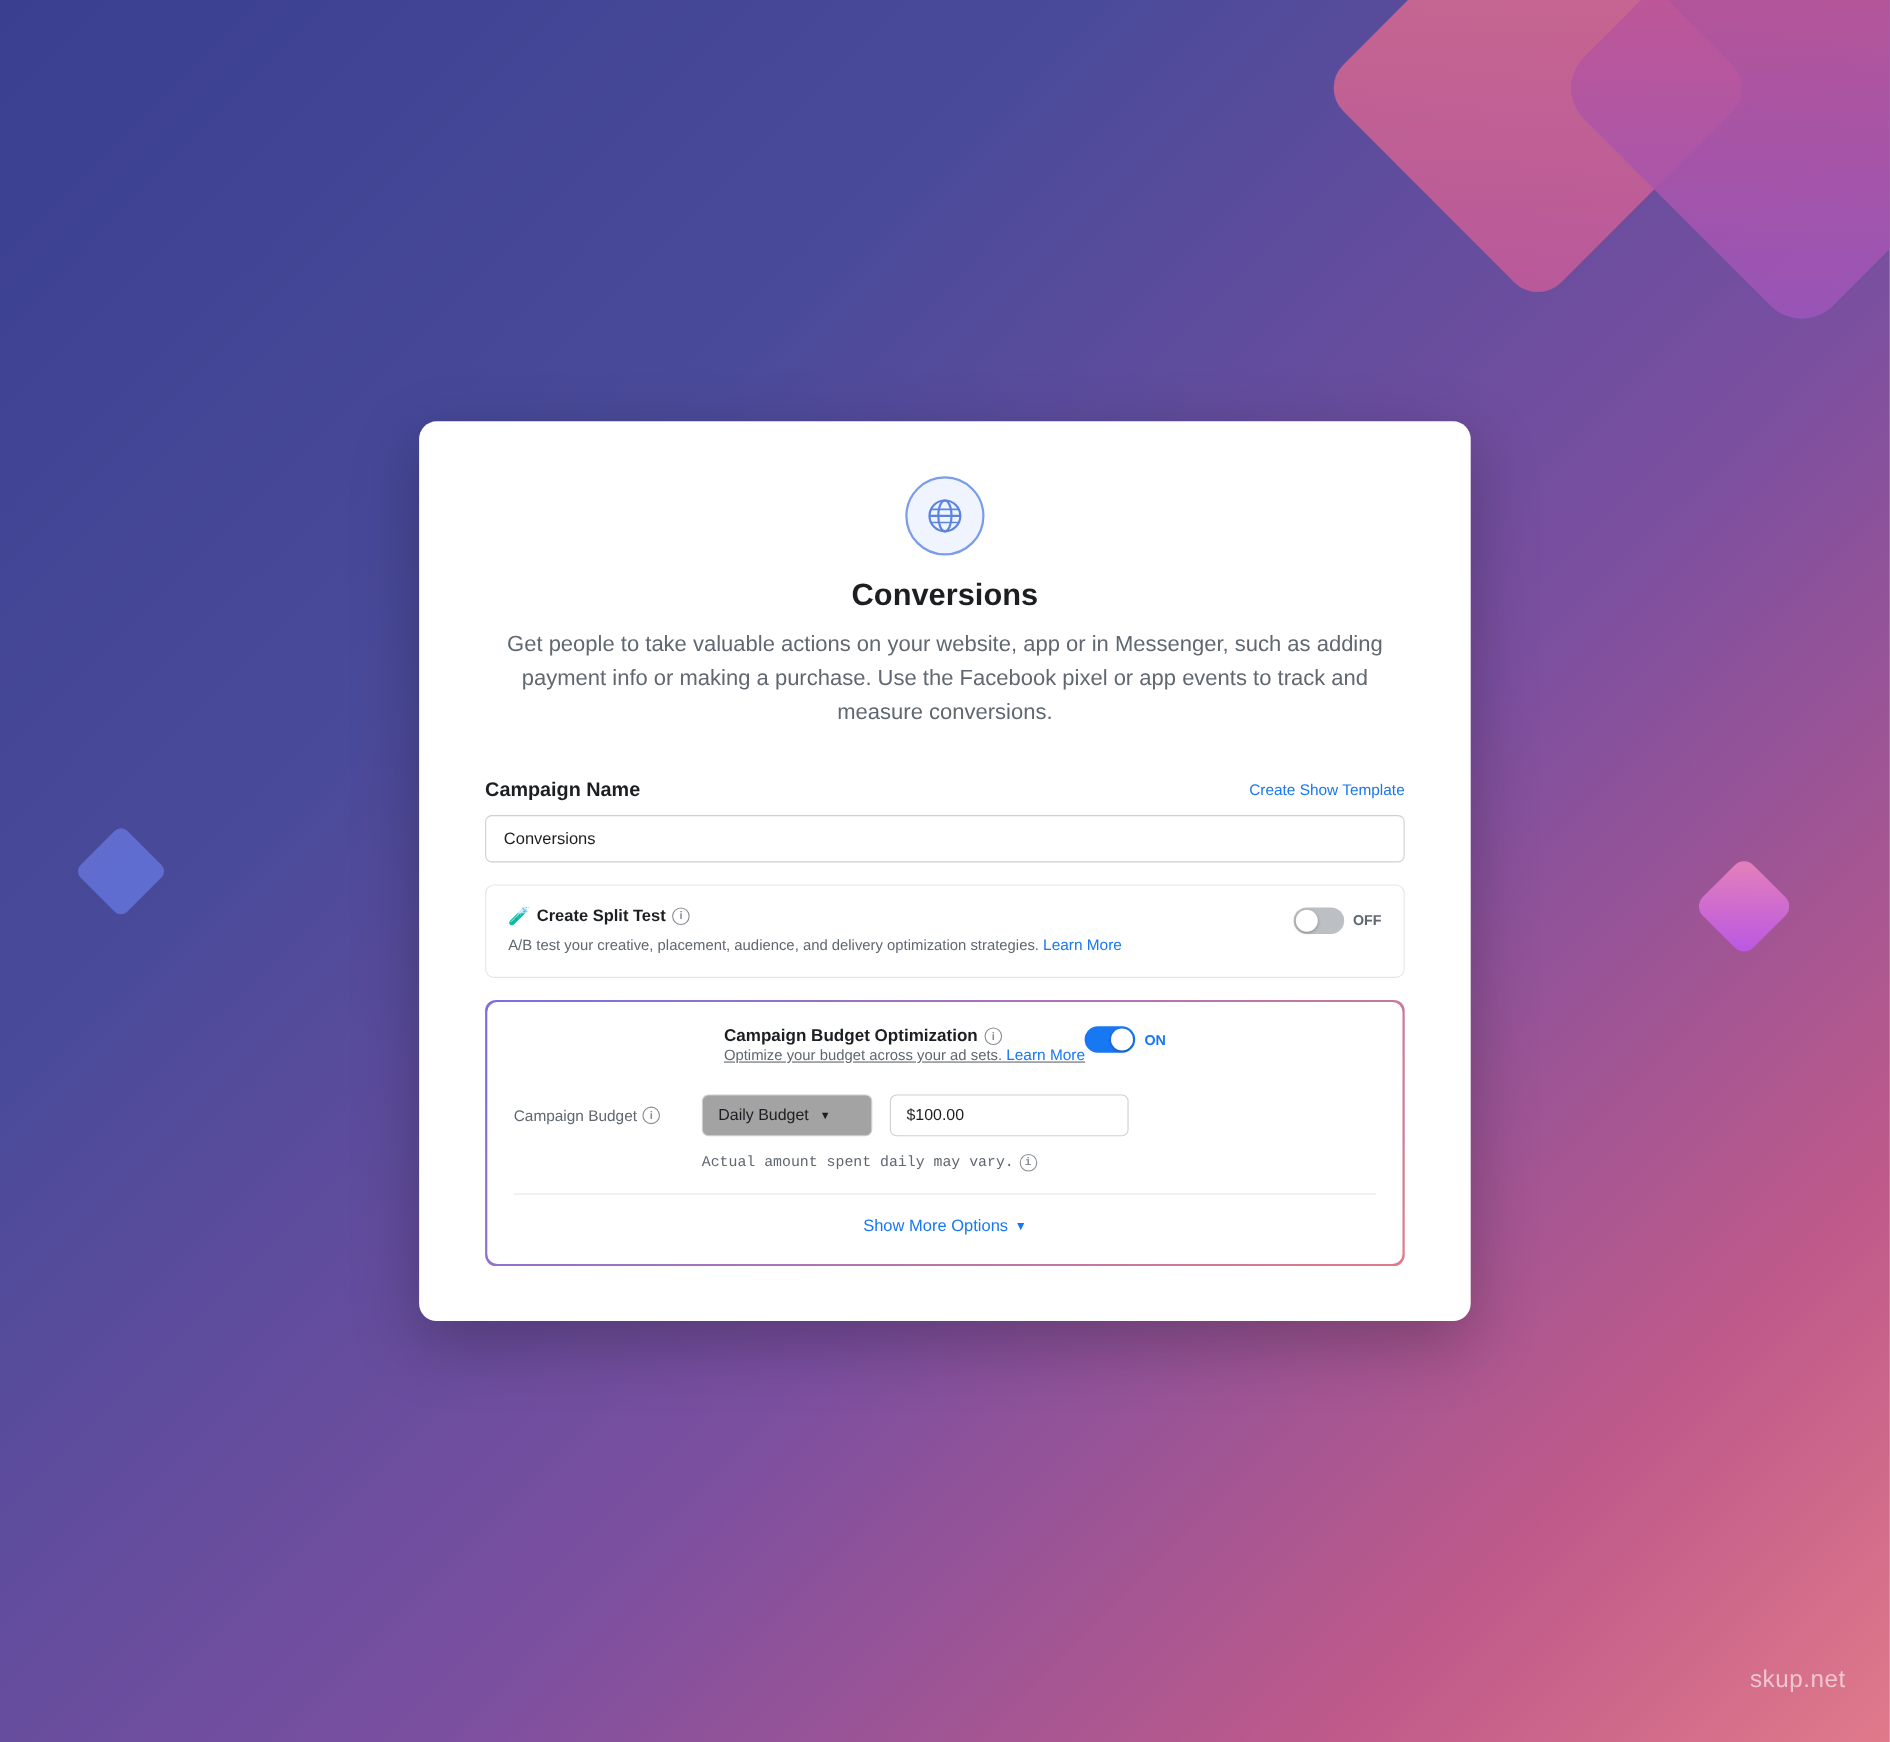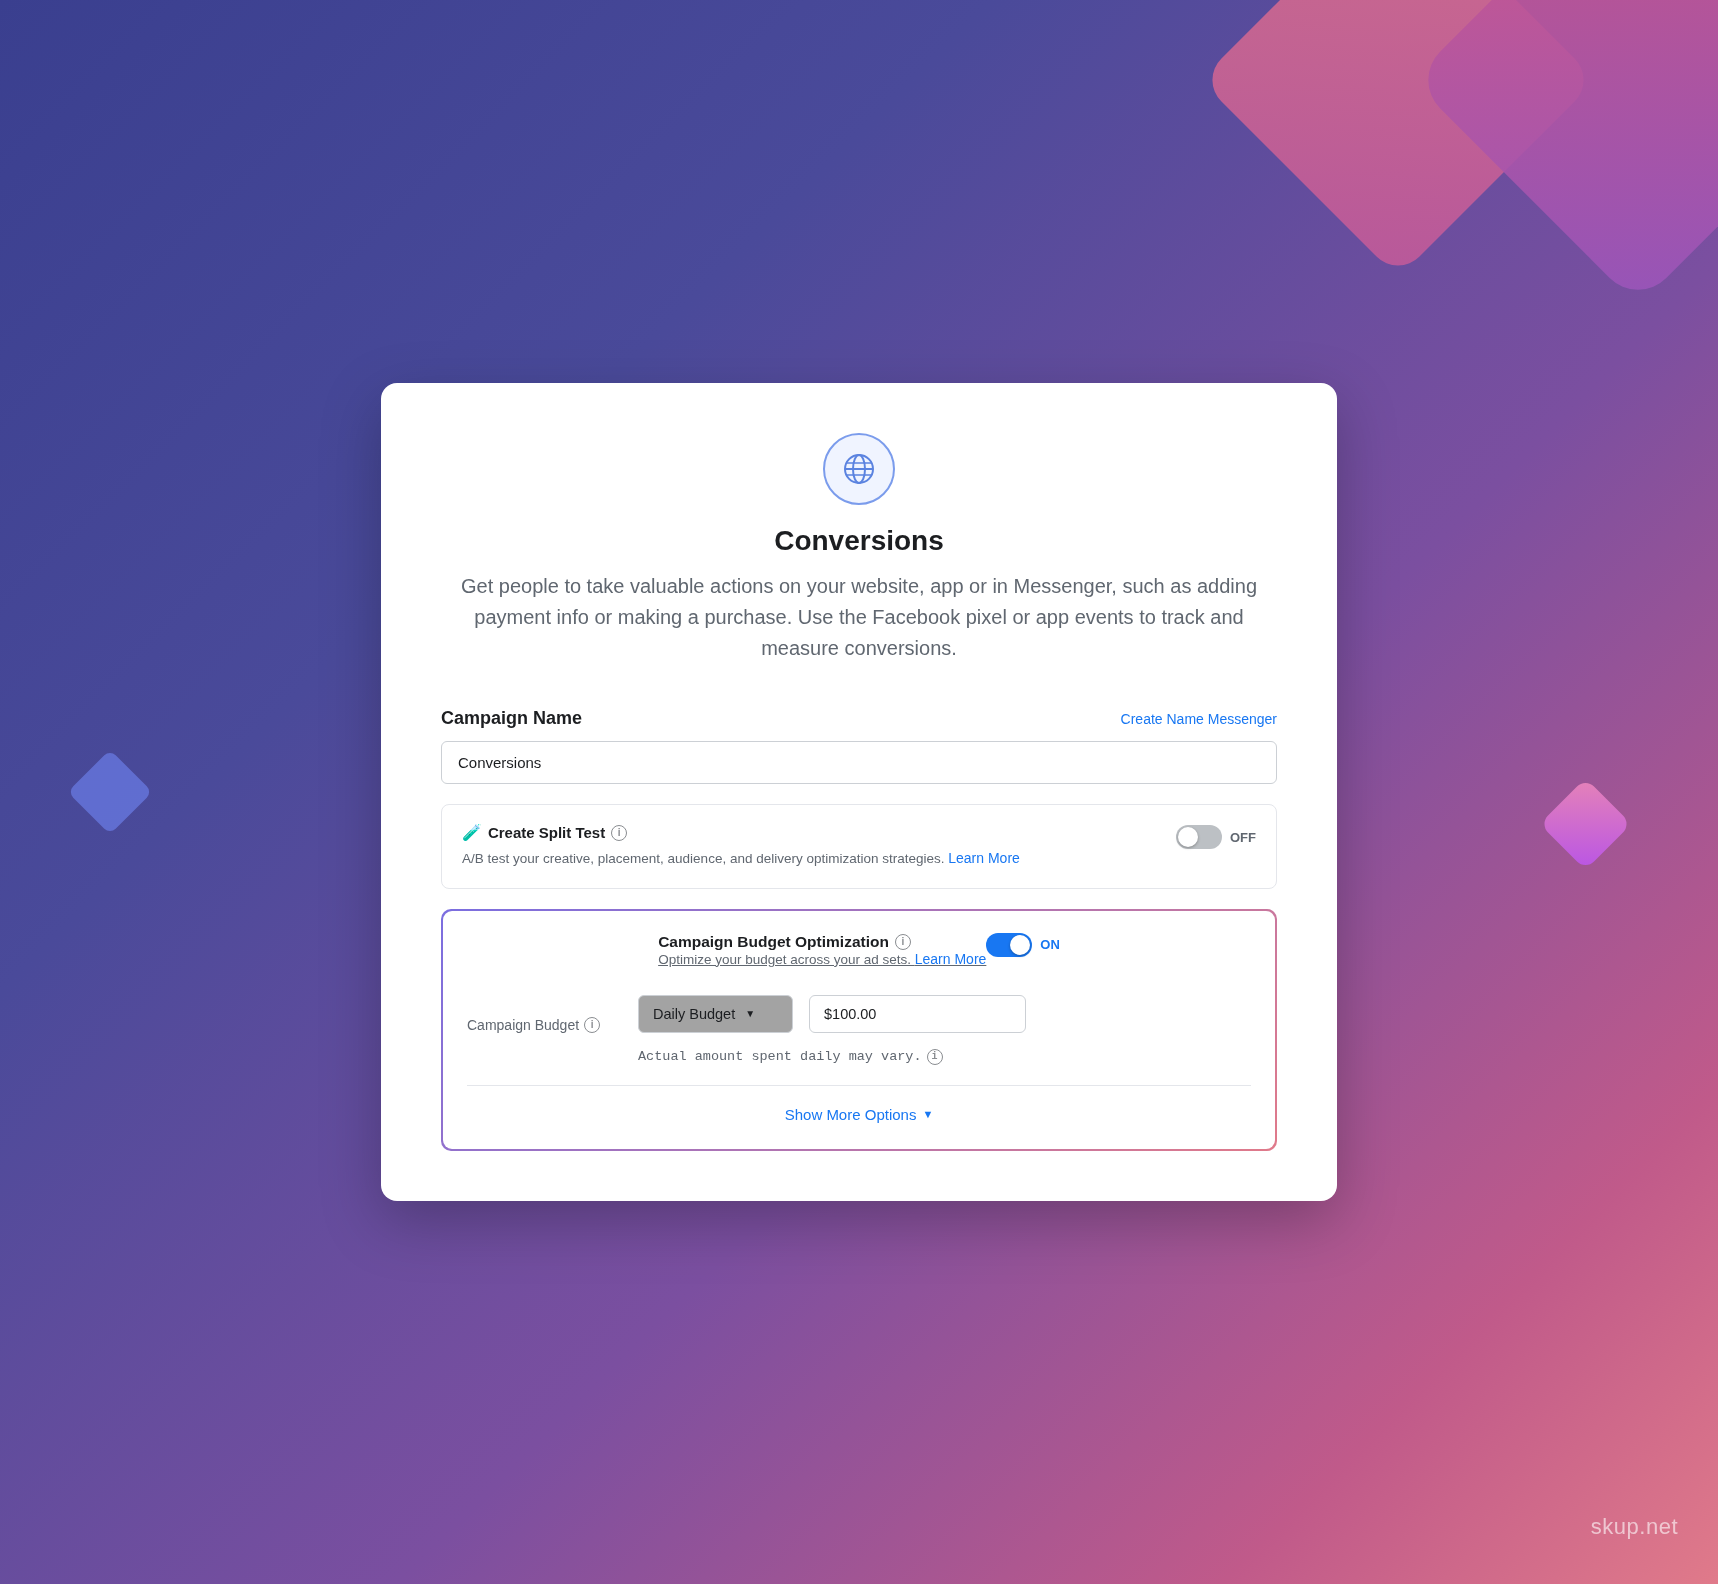--- a/index.html
+++ b/index.html
@@ -308,21 +308,21 @@
 
     .toggle-on-label {
       font-size: 13px;
       font-weight: 700;
       color: #1877f2;
     }
 
     
     .budget-row {
       display: flex;
-      align-items: flex-end;
+      align-items: center;
       gap: 16px;
       margin-bottom: 16px;
     }
 
     .budget-label {
       font-size: 14px;
       color: #606770;
       display: flex;
       align-items: center;
       gap: 5px;
@@ -429,21 +429,21 @@
 
   
   <h1 class="card-title">Conversions</h1>
 
   
   <p class="card-description">Get people to take valuable actions on your website, app or in Messenger, such as adding payment info or making a purchase. Use the Facebook pixel or app events to track and measure conversions.</p>
 
   
   <div class="section-header">
     <span class="section-title">Campaign Name</span>
-    <a class="link-blue">Create Name Messenger</a>
+    <a class="link-blue">Create Show Template</a>
   </div>
   <input class="text-input" type="text" value="Conversions" placeholder="Conversions" style="">
 
   
   <div class="split-test-box">
     <div class="split-test-left">
       <div class="split-test-title">
         <span class="flask-icon">🧪</span>
         <span>Create Split Test</span>
         <span class="info-icon">i</span>

